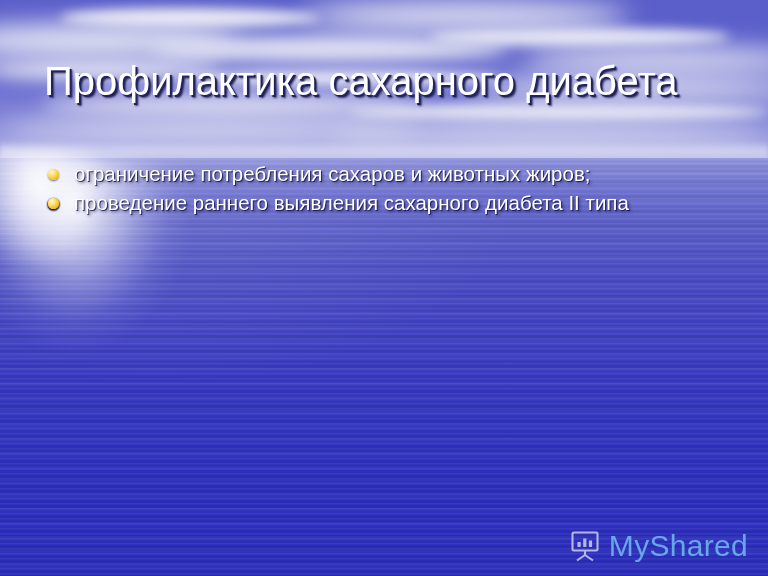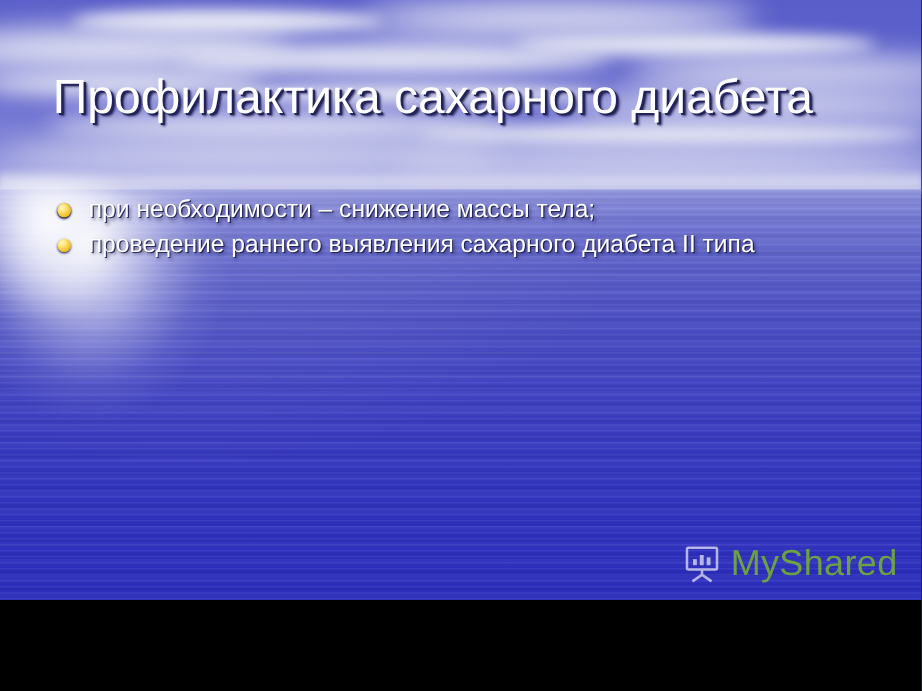--- a/index.html
+++ b/index.html
@@ -4,21 +4,21 @@
 <title>Профилактика сахарного диабета</title>
 <style>
   html, body {
     margin: 0;
     padding: 0;
     background: #000;
   }
   #slide {
     position: relative;
     width: 768px;
-    height: 500px;
+    height: 576px;
     overflow: hidden;
     font-family: "Liberation Sans", "DejaVu Sans", sans-serif;
     background: #3a3ab8;
   }
 
   
   .sky {
     position: absolute;
     left: 0; top: 0;
     width: 768px;
@@ -208,21 +208,21 @@
     opacity: 0.72;
     pointer-events: none;
   }
   .watermark .wm-icon {
     width: 30px;
     height: 32px;
     display: block;
   }
   .watermark .wm-text {
     font-size: 30px;
-    color: #84cc16;
+    color: #7dd3fc;
     font-weight: normal;
     letter-spacing: 0.3px;
     line-height: 32px;
   }
 </style>
 </head>
 <body>
 
 <div id="slide">
 
@@ -249,30 +249,33 @@
   <div class="sea-ripples2"></div>
   <div class="sea-vignette"></div>
   <div class="sun-glint"></div>
   <div class="sun-glint2"></div>
 
   <div class="title">Профилактика сахарного диабета</div>
 
   <ul class="bullets">
     <li class="bullet">
       <span class="dot"></span>
-    </li>
-    <li class="bullet">
-      <span class="dot"></span>
-    </li>
-    <li class="bullet">
-      <span class="dot"></span>
-    </li>
-    <li class="bullet">
-      <span class="dot"></span>
-      <span>при необходимости – снижение массы тела;</span>
+      <span>ограничение потребления сахаров и животных жиров;</span>
+    </li>
+    <li class="bullet">
+      <span class="dot"></span>
+    </li>
+    <li class="bullet">
+      <span class="dot"></span>
+    </li>
+    <li class="bullet">
+      <span class="dot"></span>
+    </li>
+    <li class="bullet">
+      <span class="dot"></span>
     </li>
     <li class="bullet">
       <span class="dot"></span>
     </li>
     <li class="bullet">
       <span class="dot"></span>
       <span>проведение раннего выявления сахарного диабета II типа</span>
     </li>
   </ul>
 

